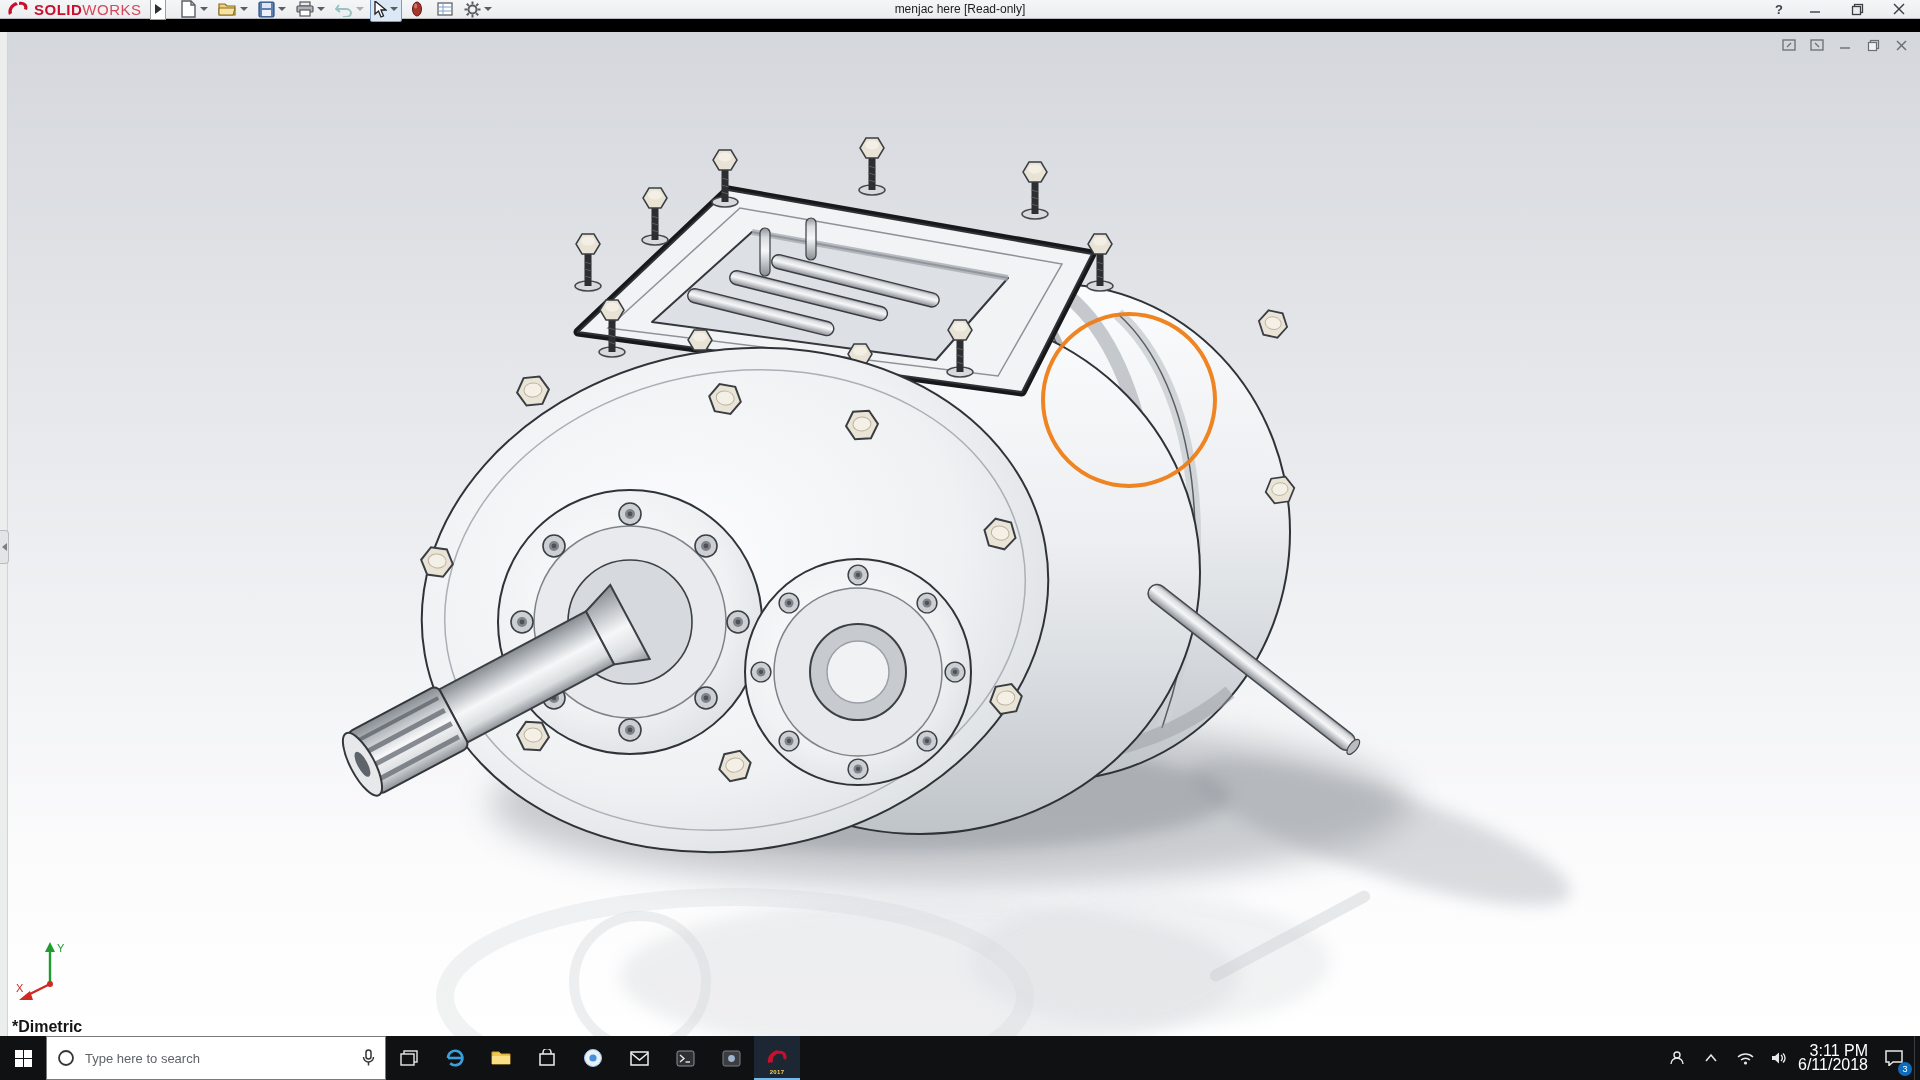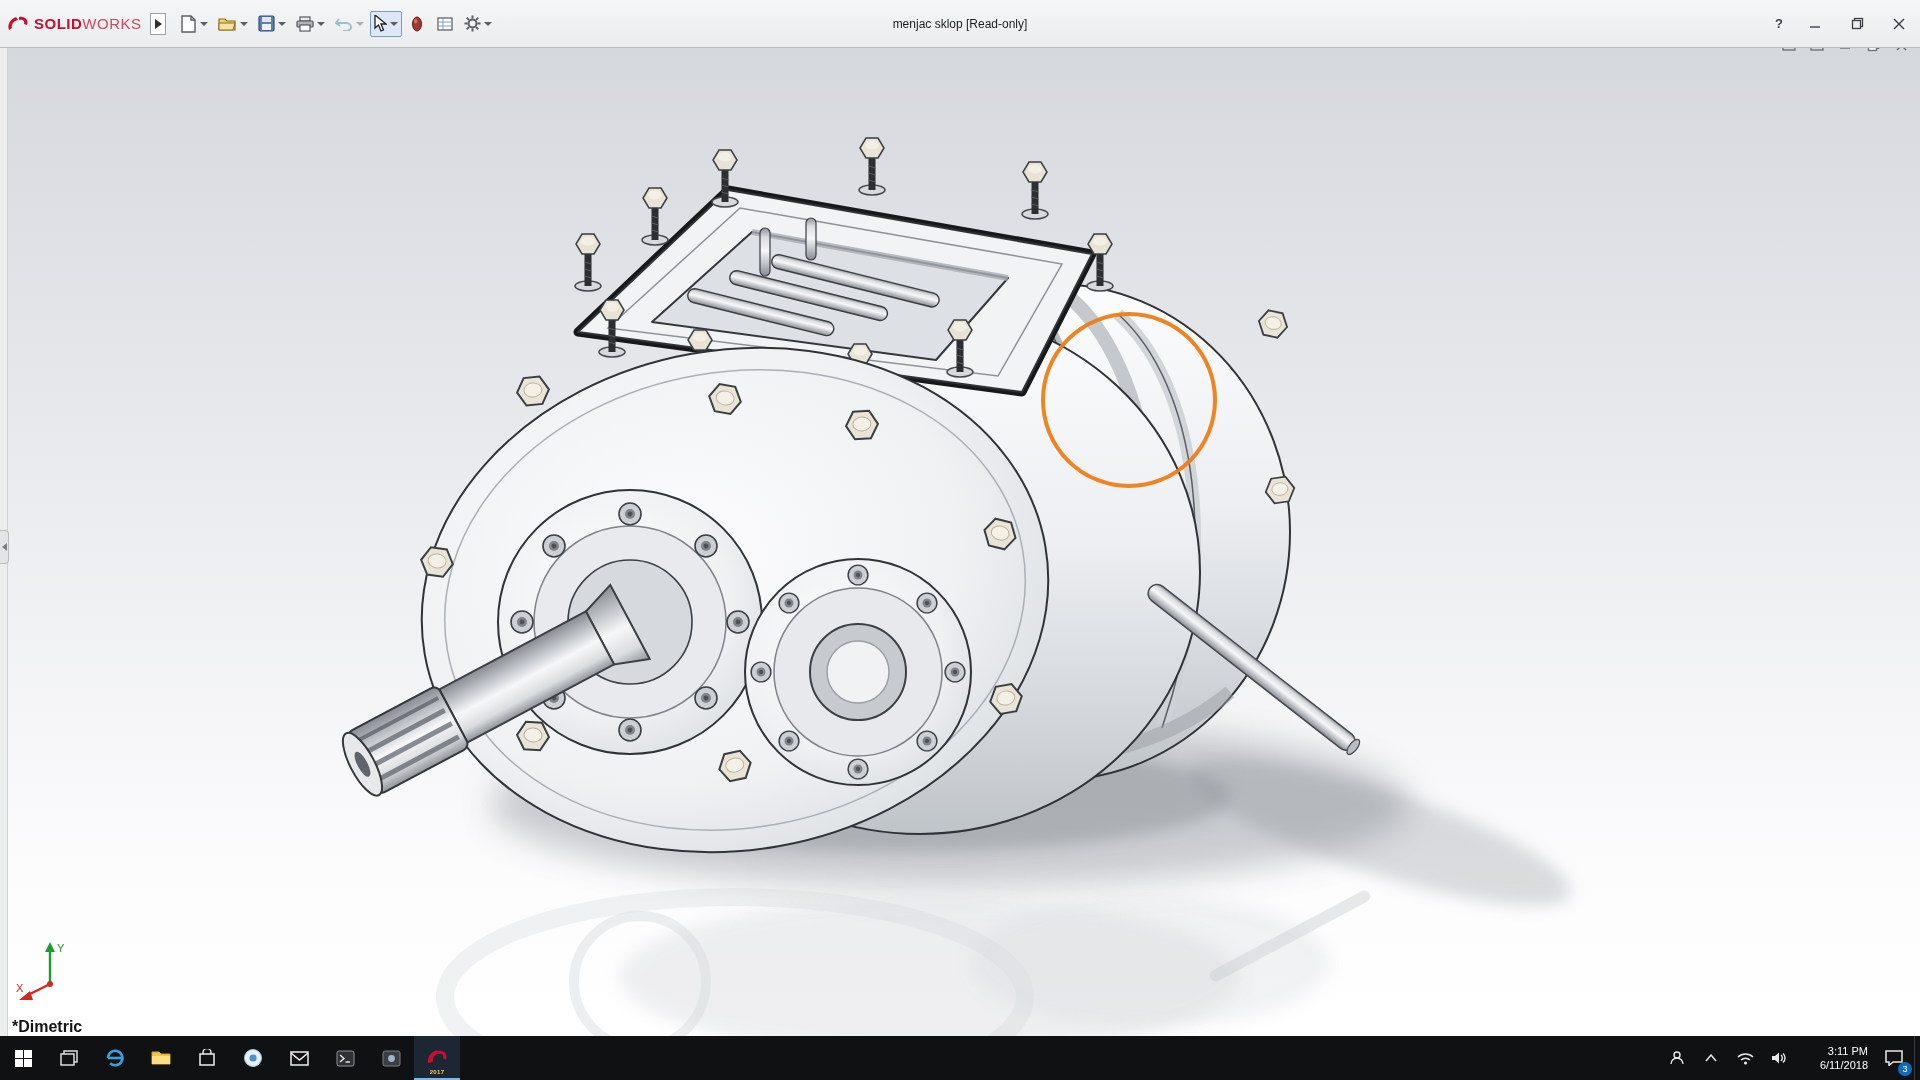--- a/index.html
+++ b/index.html
@@ -1,20 +1,20 @@
 <!DOCTYPE html>
 <html><head>
 <meta charset="utf-8">
 <style>
   * { margin:0; padding:0; box-sizing:border-box; }
   html,body { width:1920px; height:1080px; overflow:hidden; font-family:"Liberation Sans", sans-serif; }
   .page { position:relative; width:1920px; height:1080px; background:#000; }
 
   
-  .titlebar { position:absolute; top:0; left:0; width:1920px; height:48px;
+  .titlebar { position:absolute; top:0; left:0; width:1920px; height:19px;
     background:linear-gradient(#f5f6f7,#ebecee); border-bottom:1px solid #b8babd;
     display:flex; align-items:center; z-index:30; }
   .brand { display:flex; align-items:center; gap:4px; padding:0 8px 0 6px; }
   .brand-text { font-size:15px; letter-spacing:.5px; color:#c8102e; }
   .brand-text b { font-weight:bold; }
   .brand-text span.light { font-weight:normal; color:#d5475d; }
   .flyout-btn { width:16px; height:22px; border:1px solid #9aa0a6; background:#fff;
     display:flex; align-items:center; justify-content:center; margin-right:10px; }
   .tb-group { display:flex; align-items:center; gap:2px; }
   .tb-btn { height:26px; min-width:26px; display:flex; align-items:center; justify-content:center;
@@ -45,21 +45,21 @@
   .taskbar { position:absolute; left:0; bottom:0; width:1920px; height:44px; background:#101113;
     display:flex; align-items:stretch; z-index:40; }
   .tk-btn { width:46px; display:flex; align-items:center; justify-content:center; position:relative; }
   .tk-btn.active { background:#1d2733; box-shadow:inset 0 -2px 0 #76b9ed; }
   .search-box { width:340px; background:#ffffff; border:1px solid #7a7a7a; display:flex; align-items:center;
     gap:10px; padding:0 10px; }
   .search-text { font-size:13px; color:#5f6368; flex:1; }
   .tray { margin-left:auto; display:flex; align-items:stretch; }
   .tray-btn { width:34px; display:flex; align-items:center; justify-content:center; position:relative; color:#fff; }
   .clock { width:78px; display:flex; flex-direction:column; align-items:flex-end; justify-content:center;
-    color:#fff; font-size:11px; line-height:14px; padding-right:6px; }
+    color:#fff; font-size:16px; line-height:14px; padding-right:6px; }
   .badge { position:absolute; right:2px; bottom:4px; min-width:14px; height:14px; border-radius:7px;
     background:#0f6cbd; color:#fff; font-size:9px; display:flex; align-items:center; justify-content:center; padding:0 2px; }
   .show-desktop { width:6px; border-left:1px solid #3a3d41; }
   .sw-badge-text { position:absolute; bottom:5px; left:50%; transform:translateX(-50%);
     font-size:6px; color:#f4d35e; font-weight:bold; letter-spacing:.3px; }
 </style>
 </head>
 <body>
 
 <div class="page">
@@ -147,21 +147,21 @@
             <line x1="2.8" y1="2.8" x2="4.9" y2="4.9"></line>
               <line x1="12.1" y1="12.1" x2="14.2" y2="14.2"></line>
             <line x1="2.8" y1="14.2" x2="4.9" y2="12.1"></line>
               <line x1="12.1" y1="4.9" x2="14.2" y2="2.8"></line>
           </g>
         </svg>
         <span class="caret"></span>
       </div>
     </div>
 
-    <div class="win-title">menjac sklop [Read-only]</div>
+    <div class="win-title">menjac here [Read-only]</div>
 
     <div class="tb-right">
       <div class="help-btn">?</div>
       <div class="win-btn">
         <svg width="12" height="12" viewBox="0 0 12 12">
             <line x1="1" y1="9" x2="11" y2="9" stroke="#3c4045" stroke-width="1.4"></line>
           </svg>
       </div>
       <div class="win-btn">
         <svg width="13" height="13" viewBox="0 0 13 13">
@@ -411,20 +411,31 @@
   <footer class="taskbar">
     <div class="tk-btn">
       <svg width="17" height="17" viewBox="0 0 17 17">
         <rect x="0" y="0" width="8" height="8" fill="#fff"></rect>
           <rect x="9" y="0" width="8" height="8" fill="#fff"></rect>
         <rect x="0" y="9" width="8" height="8" fill="#fff"></rect>
           <rect x="9" y="9" width="8" height="8" fill="#fff"></rect>
       </svg>
     </div>
 
+    <div class="search-box">
+      <svg width="18" height="18" viewBox="0 0 18 18">
+        <circle cx="9" cy="9" r="7" fill="none" stroke="#33373b" stroke-width="1.8"></circle>
+      </svg>
+      <div class="search-text">Type here to search</div>
+      <svg width="13" height="18" viewBox="0 0 13 18">
+        <rect x="4" y="1" width="5" height="9" rx="2.5" fill="none" stroke="#33373b" stroke-width="1.5"></rect>
+        <path d="M1.5 8 a5 5 0 0 0 10 0" fill="none" stroke="#33373b" stroke-width="1.5"></path>
+        <line x1="6.5" y1="13" x2="6.5" y2="16.5" stroke="#33373b" stroke-width="1.5"></line>
+      </svg>
+    </div>
 
     <div class="tk-btn">
       <svg width="18" height="16" viewBox="0 0 18 16">
         <rect x="4" y="1" width="13" height="11" fill="none" stroke="#e8e8e8" stroke-width="1.4"></rect>
         <rect x="1" y="4" width="13" height="11" fill="#101113" stroke="#e8e8e8" stroke-width="1.4"></rect>
       </svg>
     </div>
     <div class="tk-btn">
       <svg width="20" height="20" viewBox="0 0 20 20">
         <path d="M3 10 a7.2 7.2 0 1 1 2.2 5.2" fill="none" stroke="#3aa0dc" stroke-width="2.6"></path>

